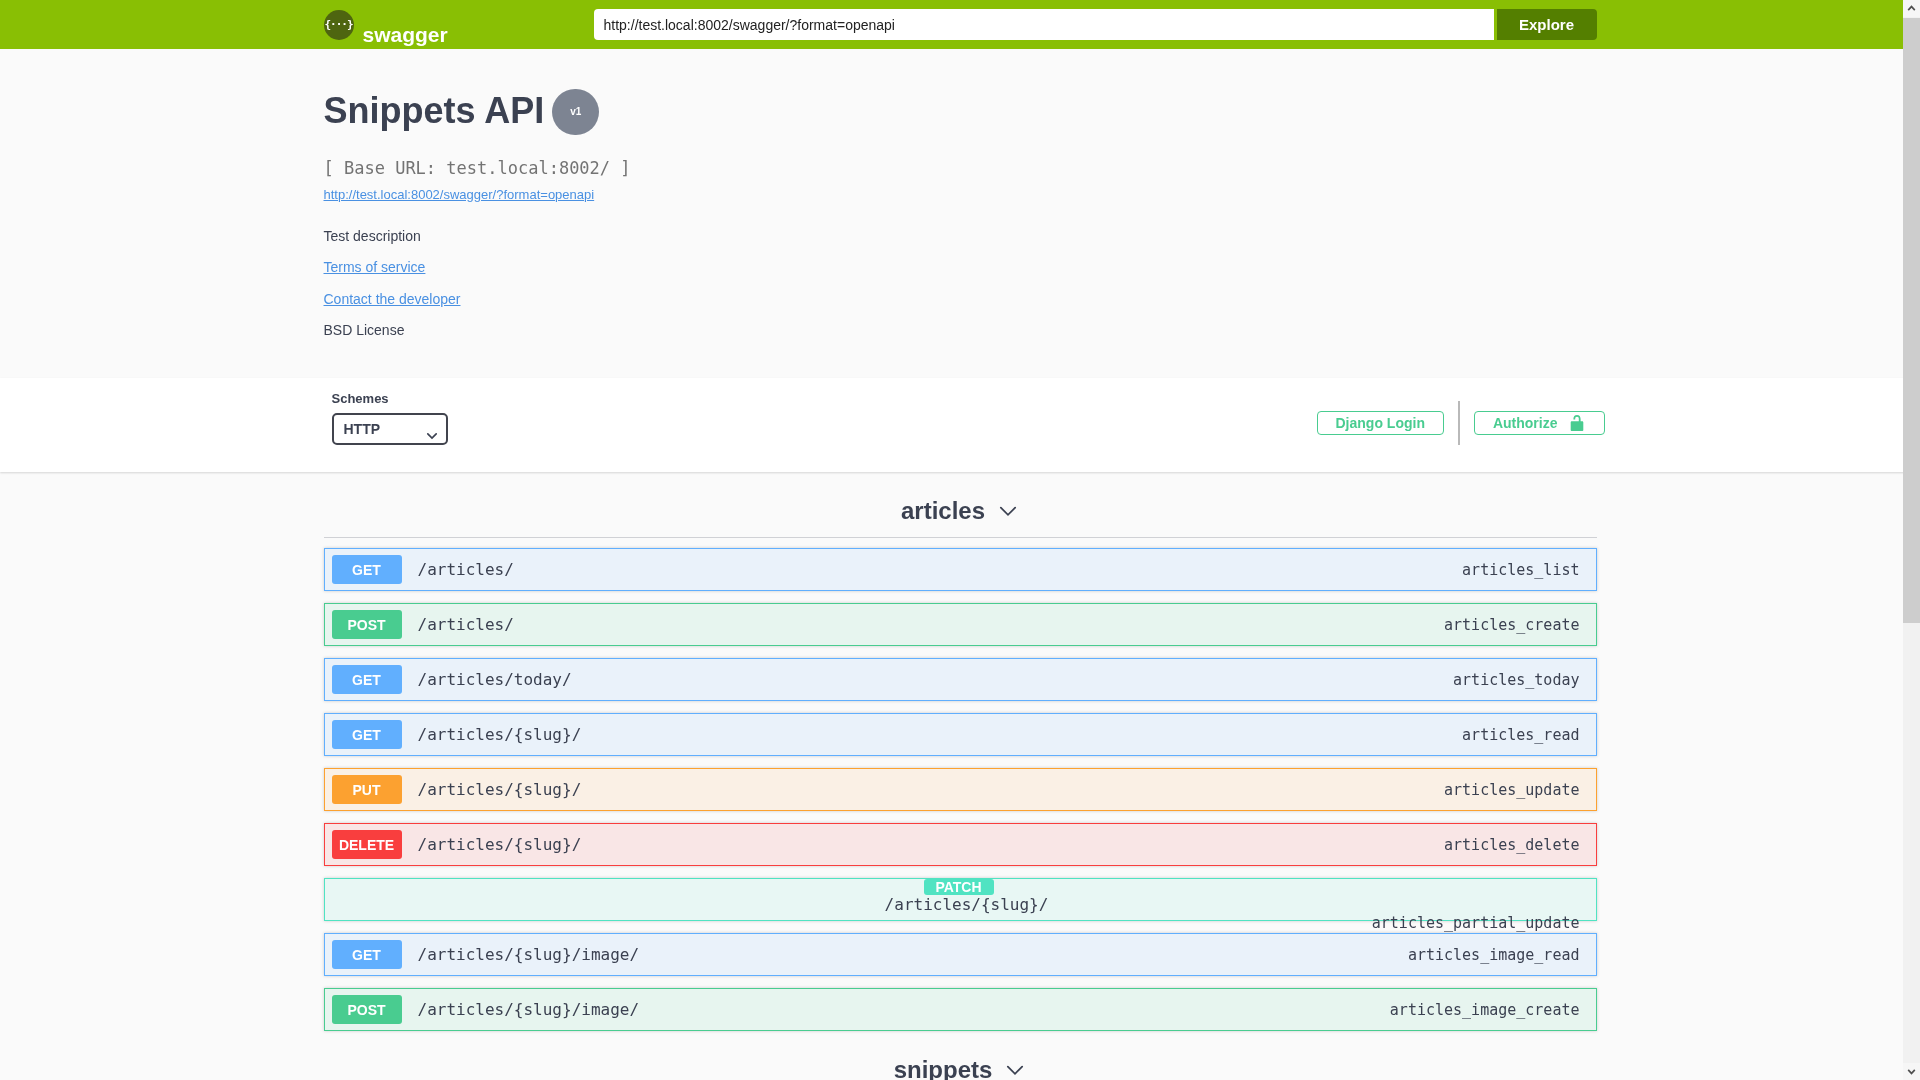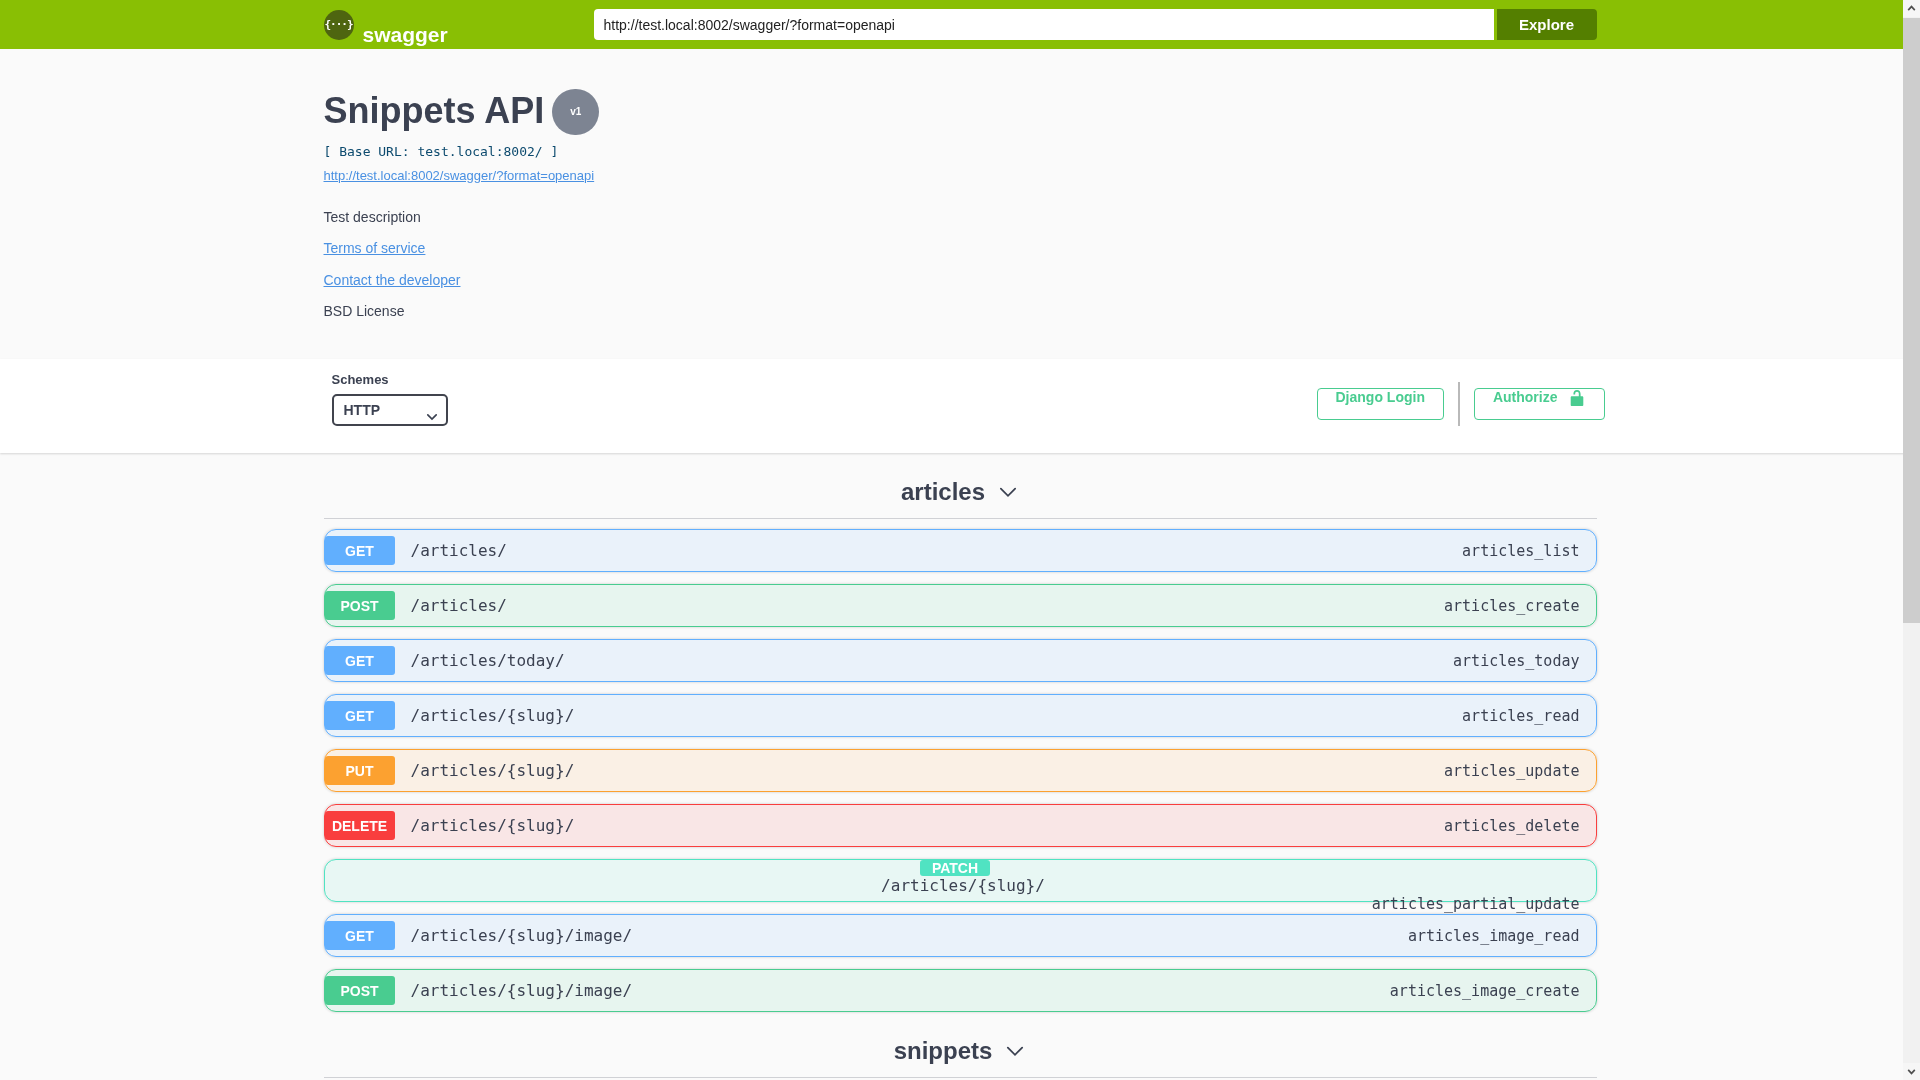--- a/index.html
+++ b/index.html
@@ -33,21 +33,21 @@
     cursor:pointer; font-family:"Liberation Sans", sans-serif;
   }
 
   
   .info-wrapper { width:1273px; margin:0 auto; padding:42px 0 40px 0; }
   .api-title { margin:0; font-size:36px; line-height:40px; font-weight:bold; color:#3b4151; display:inline-flex; align-items:flex-start; gap:8px; }
   .version-badge {
     background:#7d8492; color:#fff; font-size:10px; font-weight:bold;
     padding:3px 18px; border-radius:50px; position:relative; top:-2px; vertical-align:top;
   }
-  .base-url { font-family:"DejaVu Sans Mono", monospace; font-size:13px; color:#0c4a6e; margin-top:7px; }
+  .base-url { font-family:"DejaVu Sans Mono", monospace; font-size:17px; color:#737373; margin-top:21px; }
   .spec-link { display:inline-block; margin-top:9px; font-size:13px; color:#4990e2; text-decoration:underline; cursor:pointer; }
   .description { margin-top:25px; font-size:14px; color:#3b4151; }
   .info-link { display:inline-block; margin-top:15px; font-size:14px; color:#4990e2; text-decoration:underline; cursor:pointer; }
   .license-text { margin-top:14px; font-size:14px; color:#3b4151; }
   .row-block { display:block; }
 
   
   .scheme-container { background:#fff; box-shadow:0 1px 2px 0 rgba(0,0,0,.15); padding:13px 0 27px 16px; }
   .scheme-wrapper { width:1273px; margin:0 auto; display:flex; align-items:flex-end; justify-content:space-between; }
   .schemes-label { font-size:13px; font-weight:bold; color:#3b4151; display:block; margin-bottom:7px; }
@@ -55,37 +55,37 @@
   .scheme-select {
     width:116px; height:32px; border:2px solid #41444e; border-radius:5px;
     font-weight:bold; font-size:14px; color:#3b4151; padding:0 28px 0 10px;
     appearance:none; -webkit-appearance:none; background:#fff; cursor:pointer;
     font-family:"Liberation Sans", sans-serif;
   }
   .select-chevron { position:absolute; right:9px; top:9px; pointer-events:none; }
   .auth-wrapper { display:flex; align-items:center; }
   .auth-btn {
     border:1.5px solid #49cc90; color:#49cc90; background:transparent; border-radius:4px;
-    font-weight:bold; font-size:14px; padding:0 18px; height:32px; cursor:pointer;
-    font-family:"Liberation Sans", sans-serif; display:flex; align-items:flex-start; gap:10px;
+    font-weight:bold; font-size:14px; padding:0 18px; height:24px; cursor:pointer;
+    font-family:"Liberation Sans", sans-serif; display:flex; align-items:center; gap:10px;
   }
   .auth-divider { width:2px; height:44px; background:#b9b9b9; margin:0 14px; align-self:center; }
 
   
   .main-wrapper { width:1273px; margin:0 auto; }
   .opblock-tag {
     display:flex; align-items:center; gap:12px; padding:24px 8px 12px 8px;
     border-bottom:1px solid rgba(59,65,81,.22); cursor:pointer;justify-content:center;
   }
   .opblock-tag h3 { margin:0; font-size:24px; line-height:29px; font-weight:bold; color:#3b4151; }
   .operations { margin-top:10px; }
   .opblock {
-    height:43px; border:1px solid; border-radius:12px; margin-bottom:12px;
+    height:43px; border:1px solid; border-radius:0; margin-bottom:12px;
     box-shadow:0 0 3px rgba(0,0,0,.19);
-    display:flex; align-items:center; padding:0 10px 0 0; cursor:pointer;
+    display:flex; align-items:center; padding:0 10px 0 7px; cursor:pointer;
   }
   .opblock:last-child { margin-bottom:0; }
   .opblock-method {
     min-width:70px; height:29px; display:flex; align-items:center; justify-content:center;
     border-radius:3px; color:#fff; font-weight:bold; font-size:14px; padding:0 6px;
   }
   .opblock-path { margin-left:16px; font-family:"DejaVu Sans Mono", monospace; font-size:16px; color:#3b4151; }
   .opblock-opid { margin-left:auto; font-family:"DejaVu Sans Mono", monospace; font-size:15px; color:#3b4151; padding-right:6px; }
 
   

